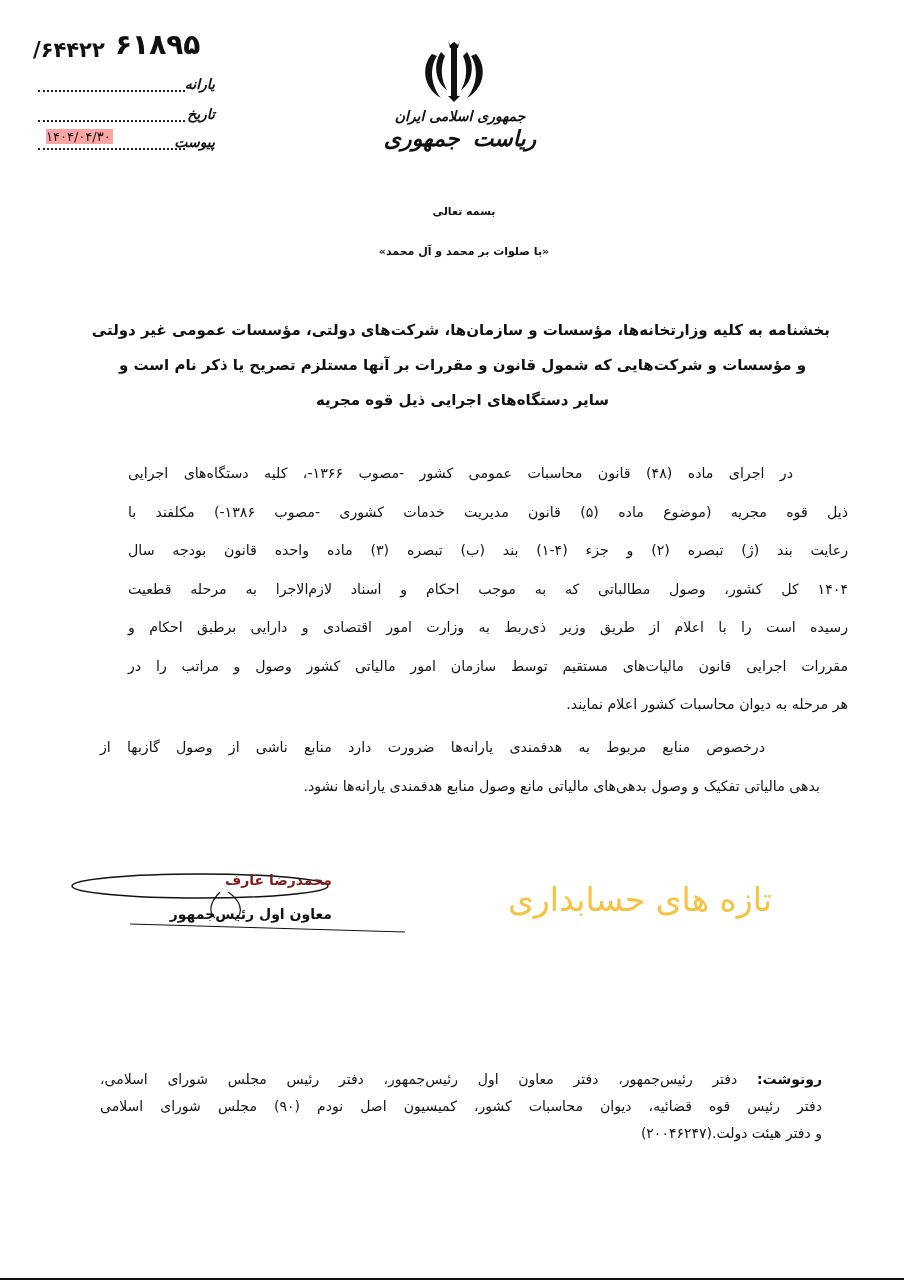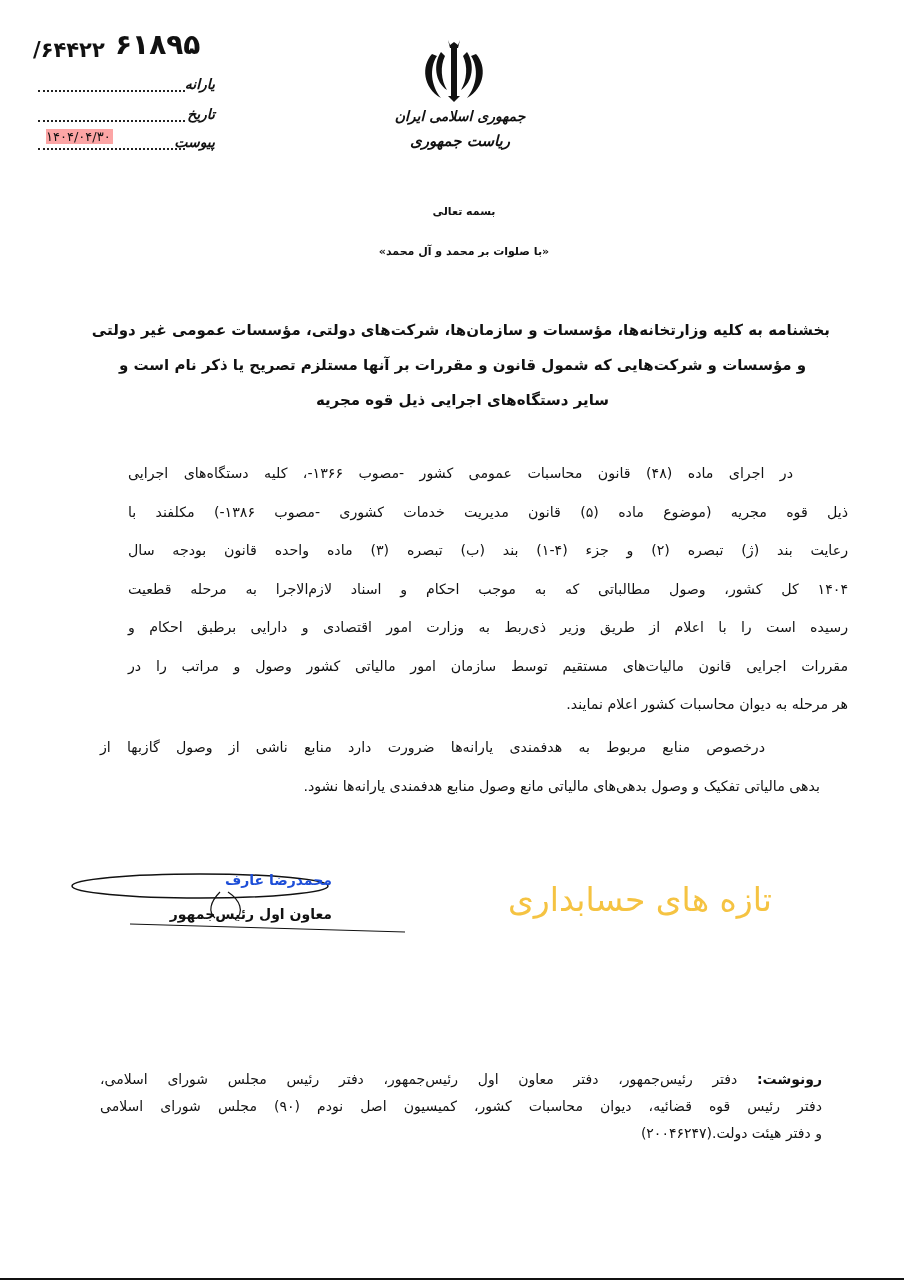--- a/index.html
+++ b/index.html
@@ -114,22 +114,23 @@
       font-family: "DejaVu Serif", serif;
       font-style: italic;
       font-weight: bold;
       color: #111;
     }
     .emblem-title .line1 {
       font-size: 14px;
       line-height: 20px;
     }
     .emblem-title .line2 {
-      font-size: 15px;
+      font-size: 22px;
       line-height: 30px;
+      font-family: Liberation Mono, monospace;
     }
 
     
     .invocation {
       position: absolute;
       left: 0;
       width: 904px;
       text-align: center;
       direction: rtl;
       font-size: 11px;
@@ -191,21 +192,21 @@
     }
     .sig-name {
       position: absolute;
       left: 0;
       top: 10px;
       width: 262px;
       text-align: right;
       direction: rtl;
       font-size: 14px;
       font-weight: bold;
-      color: #1d4ed8;
+      color: #7f1d1d;
     }
     .sig-title {
       position: absolute;
       left: 0;
       top: 44px;
       width: 262px;
       text-align: right;
       direction: rtl;
       font-size: 14px;
       font-weight: bold;

